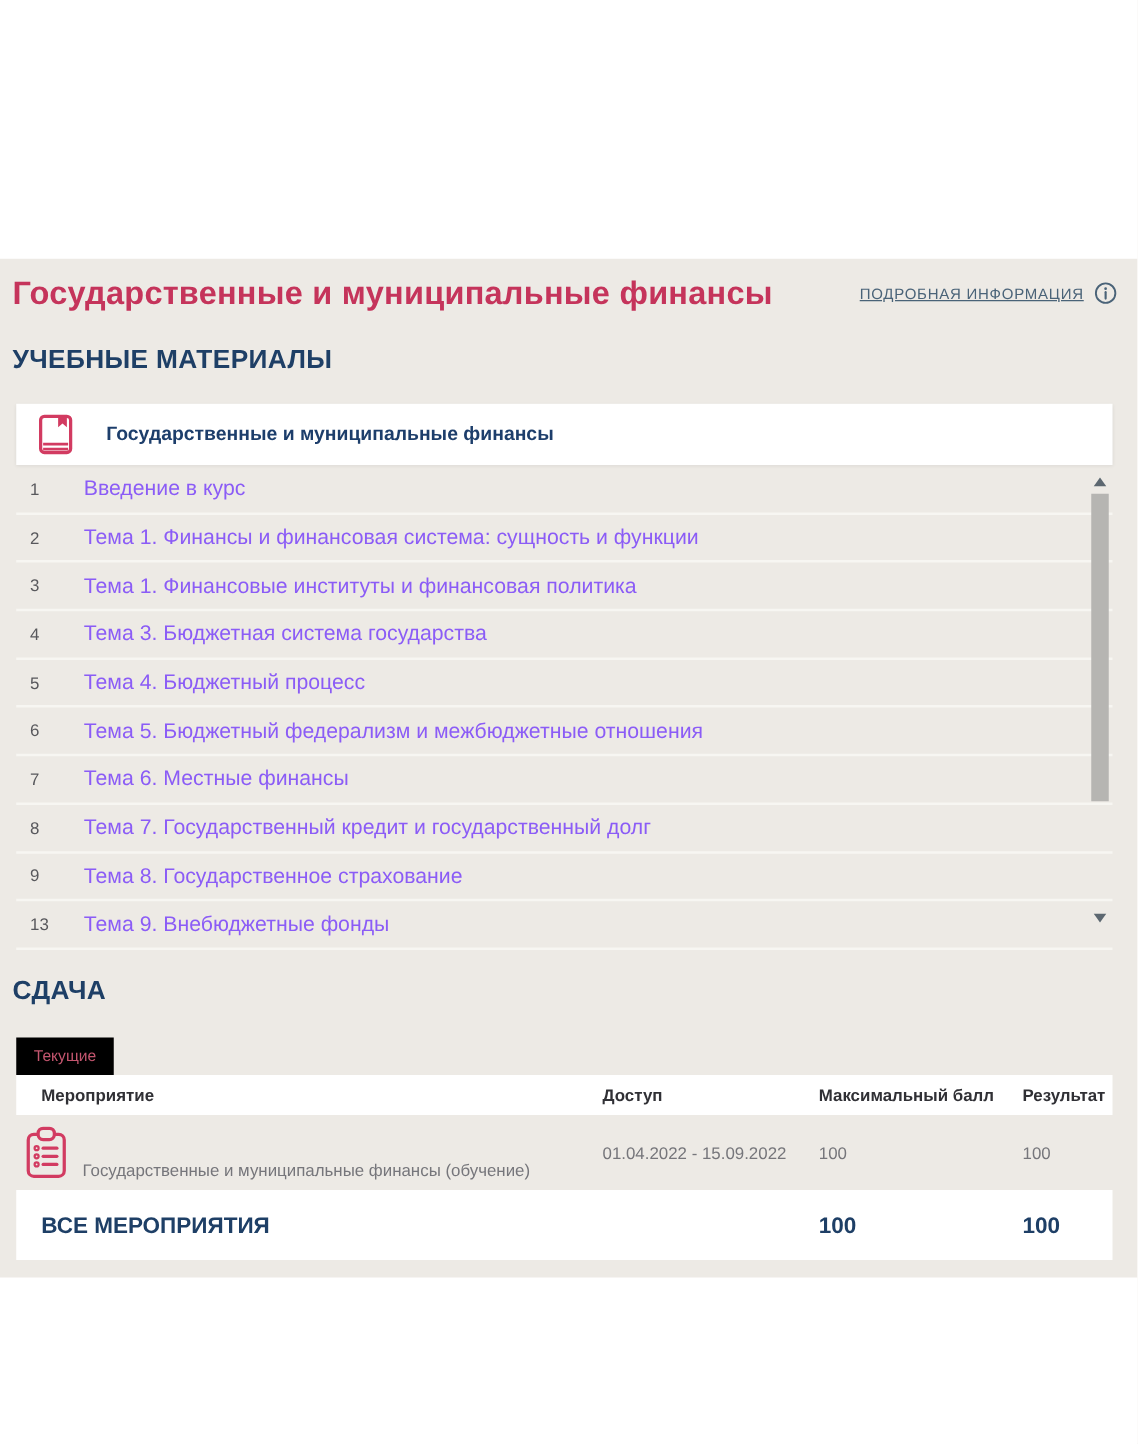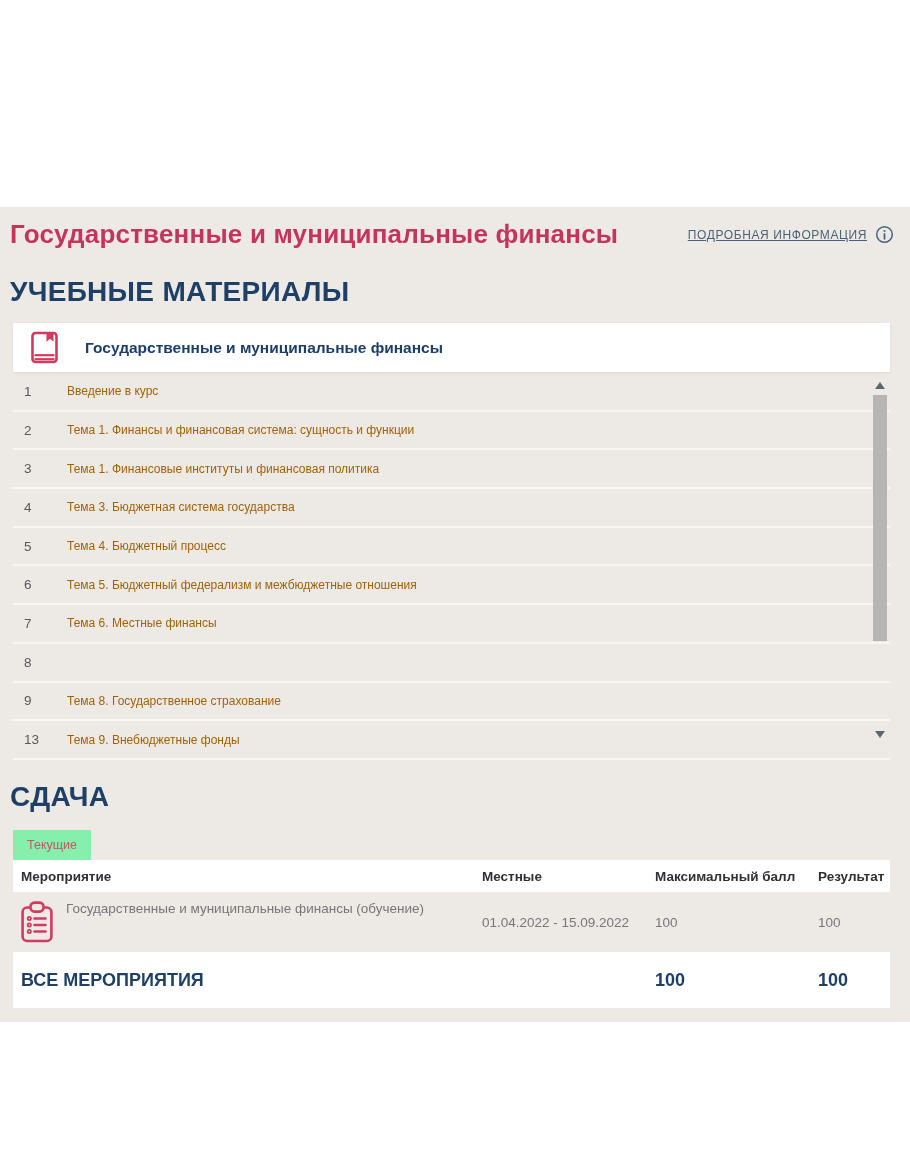--- a/index.html
+++ b/index.html
@@ -10,63 +10,63 @@
 
   
   .header-row { position:absolute; top:12px; left:10px; right:16px;
     display:flex; justify-content:space-between; align-items:center; }
   .page-title { font-size:26px; font-weight:700; color:#C5345B; letter-spacing:0.2px; }
   .info-link { display:flex; align-items:center; gap:8px; cursor:pointer; }
   .info-link span { font-size:12px; color:#4A6378; letter-spacing:0.6px; font-weight:400;text-decoration:underline; }
   .info-link svg { display:block; }
 
   
-  .sec-title { position:absolute; left:10px; font-size:28px; font-weight:700;
+  .sec-title { position:absolute; left:10px; font-size:21px; font-weight:700;
     color:#1E3F66; letter-spacing:0.3px; }
   .sec-materials { top:69px; }
   .sec-submission { top:574px; }
 
   
   .course-card { position:absolute; top:116px; left:13px; width:877px; height:49px;
     background:#ffffff; display:flex; align-items:center; padding-left:14px;
     box-shadow:0 1px 3px rgba(0,0,0,0.07); }
   .course-card .book { flex:none; }
   .course-card .course-title { margin-left:23px; font-size:15.5px; font-weight:700; color:#1D3E6B; }
 
   
   .topic-list { position:absolute; top:166px; left:13px; width:877px; height:387px; }
   .topic-row { height:38.7px; display:flex; align-items:center; padding-left:11px;
     border-bottom:2px solid #F7F6F2; }
   .topic-row:last-child { border-bottom:none; }
   .topic-num { width:43px; font-size:13.5px; color:#58585C; }
-  .topic-link { font-size:12px; color:#a16207; text-decoration:none; cursor:pointer; }
+  .topic-link { font-size:17px; color:#8b5cf6; text-decoration:none; cursor:pointer; }
 
   
   .scrollbar { position:absolute; top:0; right:2px; width:16px; height:387px; }
   .sb-up, .sb-down { position:absolute; left:3px; width:0; height:0; cursor:pointer;
     border-left:5.5px solid transparent; border-right:5.5px solid transparent; }
   .sb-up   { top:9px;  border-bottom:7px solid #5C6770; }
   .sb-down { top:358px; border-top:7px solid #5C6770; }
   .sb-thumb { position:absolute; top:22px; left:1px; width:14px; height:246px;
     background:#B6B5B2; cursor:pointer; }
 
   
   .tab-current { position:absolute; top:623px; left:13px; height:30px; padding:0 14px;
-    background:#86efac; display:flex; align-items:center; cursor:pointer; }
+    background:#000000; display:flex; align-items:center; cursor:pointer; }
   .tab-current span { font-size:12.5px; color:#C4566F; }
 
   
   .sub-table { position:absolute; top:653px; left:13px; width:877px; }
   .grid-row { display:grid; grid-template-columns:469px 173px 163px 1fr; align-items:center; }
   .thead { height:32px; background:#ffffff; }
   .thead .cell { font-size:13.5px; font-weight:700; color:#303035; }
-  .cell-first { padding-left:8px; }
+  .cell-first { padding-left:20px; }
   .trow { height:60px; }
   .trow .cell { font-size:13.5px; color:#76767B; }
-  .trow .cell-first { padding-left:7px; display:flex; align-items:flex-start; }
+  .trow .cell-first { padding-left:7px; display:flex; align-items:flex-end; }
   .trow .event-name { margin-left:12px; cursor:pointer; }
   .tfoot { height:56px; background:#ffffff; }
   .tfoot .cell { font-size:18px; font-weight:700; color:#1E3F66; }
 </style>
 </head>
 <body>
 
 <div class="page">
   <div class="band">
 
@@ -118,20 +118,21 @@
       <div class="topic-row">
         <span class="topic-num">6</span>
         <a class="topic-link">Тема 5. Бюджетный федерализм и межбюджетные отношения</a>
       </div>
       <div class="topic-row">
         <span class="topic-num">7</span>
         <a class="topic-link">Тема 6. Местные финансы</a>
       </div>
       <div class="topic-row">
         <span class="topic-num">8</span>
+        <a class="topic-link">Тема 7. Государственный кредит и государственный долг</a>
       </div>
       <div class="topic-row">
         <span class="topic-num">9</span>
         <a class="topic-link">Тема 8. Государственное страхование</a>
       </div>
       <div class="topic-row">
         <span class="topic-num">13</span>
         <a class="topic-link">Тема 9. Внебюджетные фонды</a>
       </div>
 
@@ -145,21 +146,21 @@
     <div class="sec-title sec-submission">СДАЧА</div>
 
     <div class="tab-current">
       <span>Текущие</span>
     </div>
 
     <div class="sub-table">
 
       <div class="grid-row thead">
         <div class="cell cell-first">Мероприятие</div>
-        <div class="cell">Местные</div>
+        <div class="cell">Доступ</div>
         <div class="cell">Максимальный балл</div>
         <div class="cell">Результат</div>
       </div>
 
       <div class="grid-row trow">
         <div class="cell cell-first">
           <svg width="34" height="43" viewBox="0 0 34 43">
             <rect x="2.6" y="6.5" width="28.8" height="33.5" rx="4.5" fill="none" stroke="#D23B61" stroke-width="2.6"></rect>
             <rect x="10.5" y="1.6" width="13" height="9" rx="4" fill="#EDEAE5" stroke="#D23B61" stroke-width="2.6"></rect>
             <circle cx="9.3" cy="17.5" r="1.6" fill="none" stroke="#D23B61" stroke-width="1.8"></circle>

